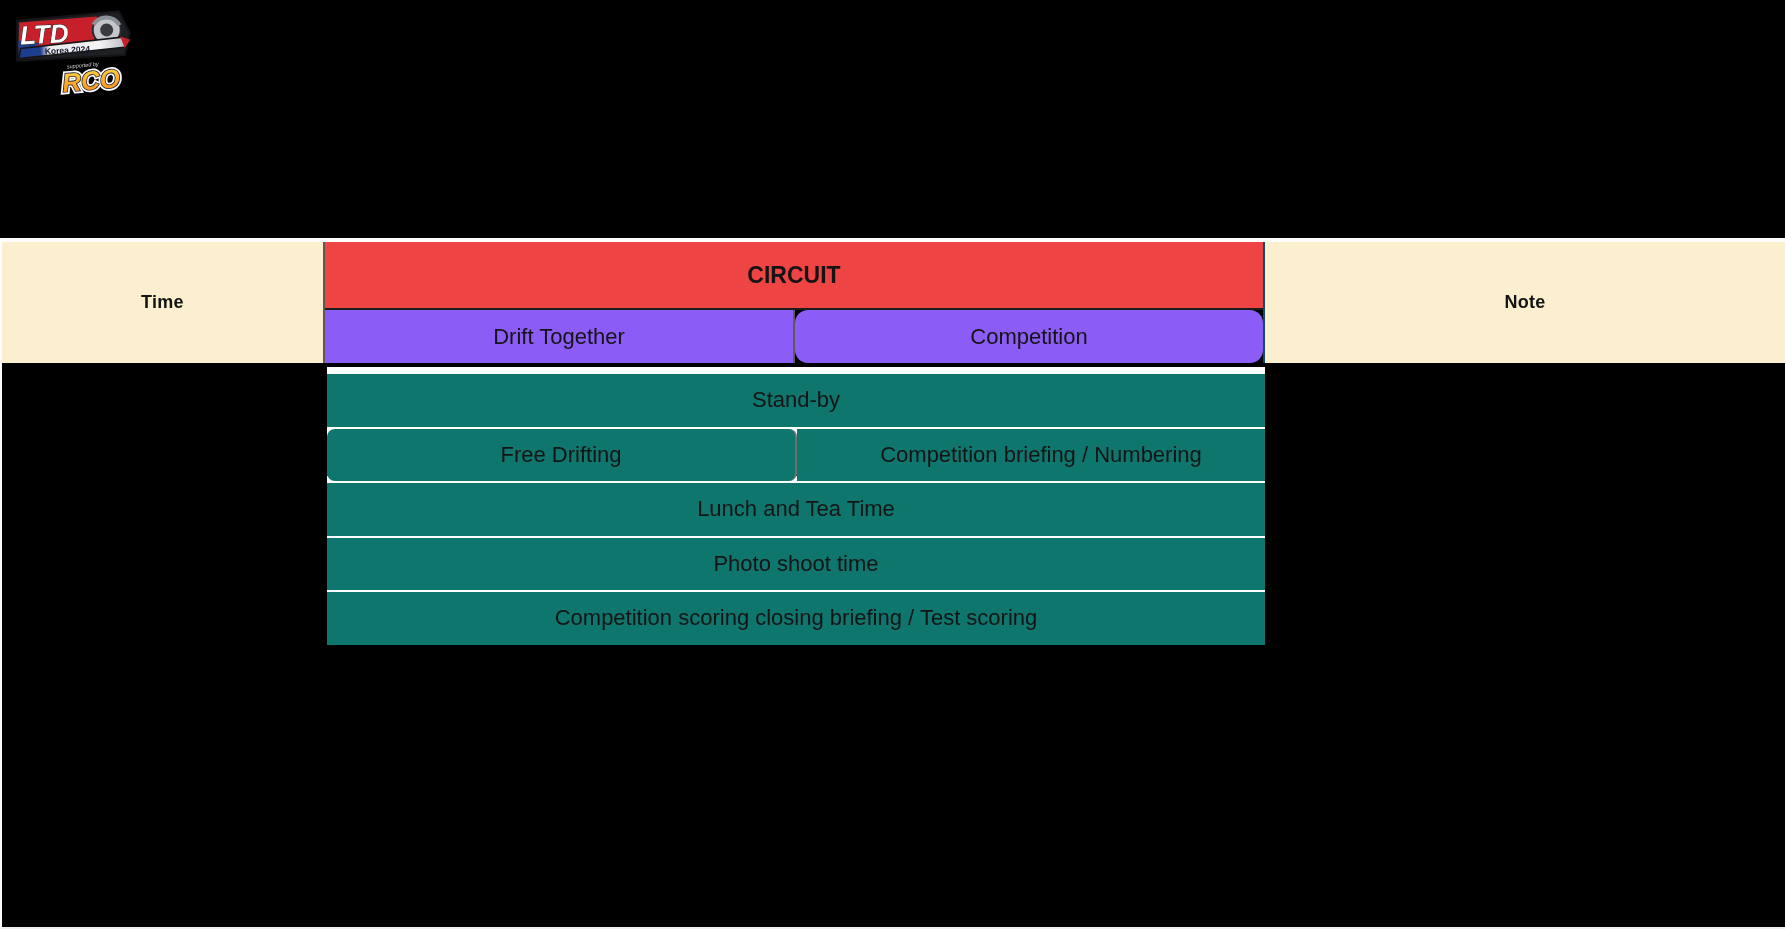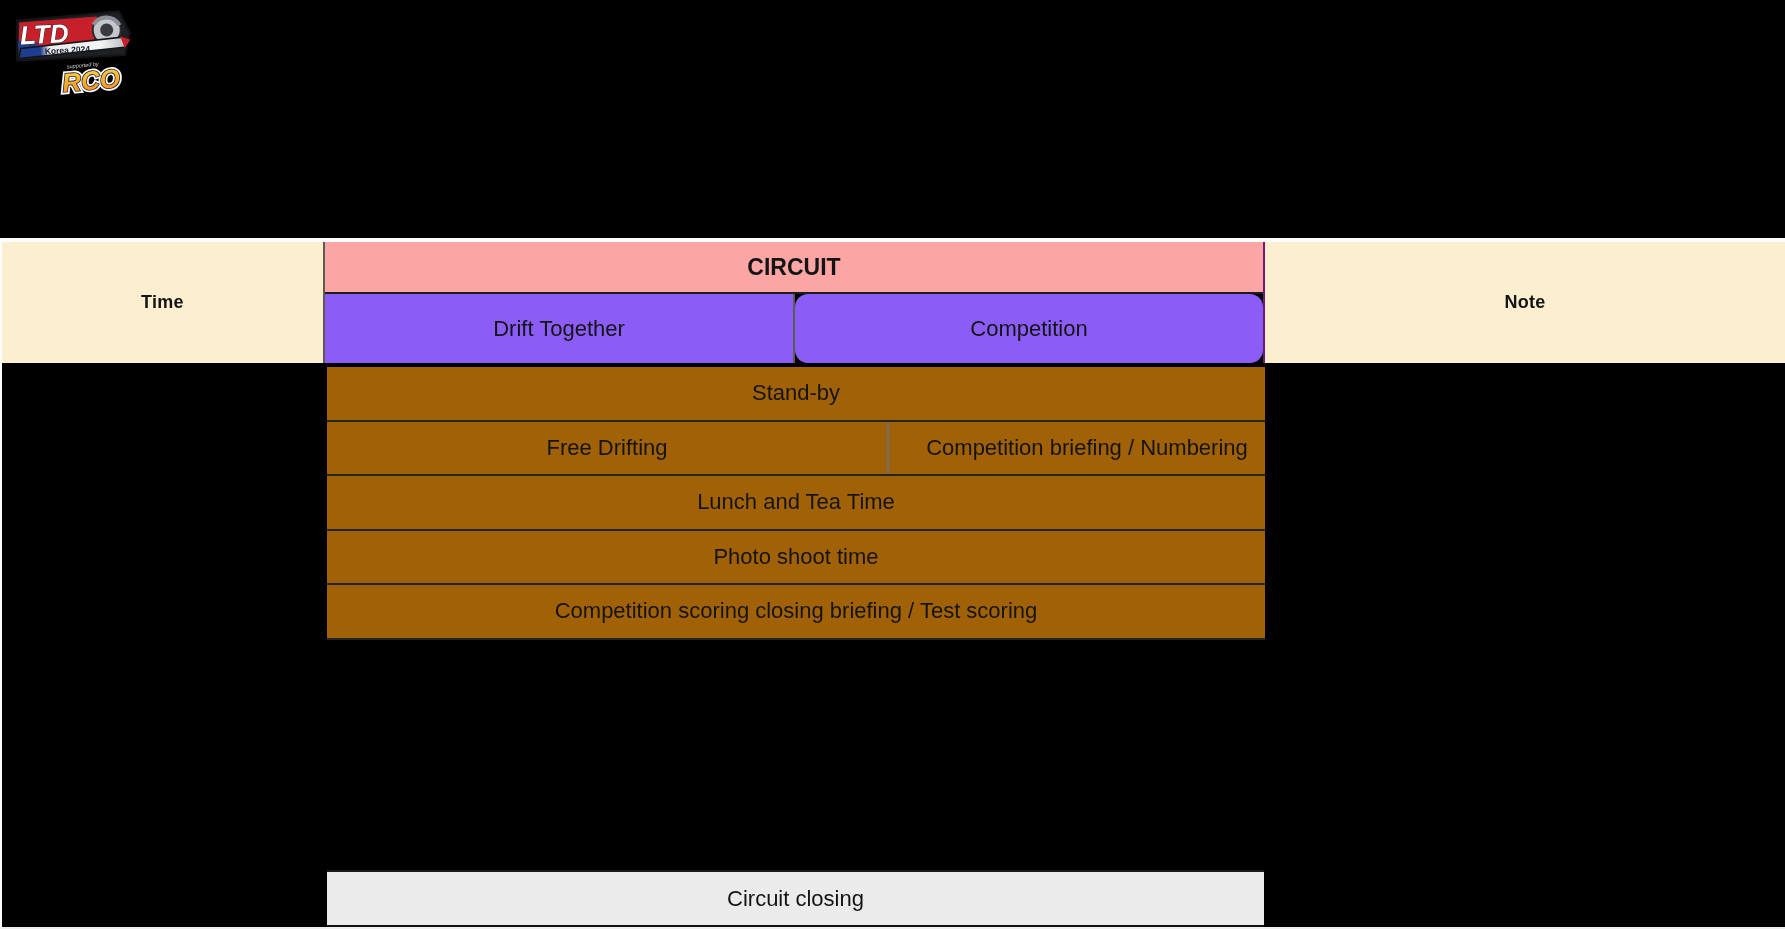--- a/index.html
+++ b/index.html
@@ -12,36 +12,36 @@
   
   #schedule{
     position:absolute;left:0;top:238px;width:1785px;height:691px;
     border-top:4px solid #fdfdfd;border-left:2px solid #fdfdfd;box-sizing:border-box;
   }
   .hdr-band{display:flex;width:100%;height:121px;}
   .hdr-cell{background:#FCEFD0;display:flex;align-items:center;justify-content:center;
     font-weight:bold;font-size:18px;letter-spacing:.3px;box-sizing:border-box;}
   .hdr-time{width:323px;border-right:2px solid #5f5a50;}
   .hdr-mid{width:938px;display:flex;flex-direction:column;box-sizing:border-box;}
-  .hdr-circuit{height:52px;background:#fca5a5;display:flex;align-items:center;justify-content:center;
+  .hdr-circuit{height:68px;background:#ef4444;display:flex;align-items:center;justify-content:center;
     font-weight:bold;font-size:23px;border-bottom:2px solid #1c1c1c;box-sizing:border-box;}
   .hdr-subrow{flex:1;display:flex;}
   .hdr-sub{background:#8b5cf6;display:flex;align-items:center;justify-content:center;
     font-size:22px;font-weight:400;box-sizing:border-box;}
   .hdr-drift{width:470px;border-right:2px solid #5f5a50;}
   .hdr-comp{flex:1;border-radius:13px;}
-  .hdr-note{flex:1;border-left:2px solid #701a75;}
+  .hdr-note{flex:1;border-left:2px solid #0c4a6e;}
   
   #body-rows{position:absolute;left:325px;top:125px;width:938px;}
   .trow{display:flex;width:100%;height:54.5px;background:#fff;
     border-bottom:2px solid #242424;box-sizing:border-box;}
   .tcell{display:flex;align-items:center;justify-content:center;
-    font-size:22px;background:#a16207;box-sizing:border-box;height:100%;}
+    font-size:22px;background:#0f766e;box-sizing:border-box;height:100%;margin-top:7px;}
   .tcell.full{width:100%;}
-  .tcell.left{width:562px;border-right:2px solid #707070;}
+  .tcell.left{width:470px;border-right:2px solid #707070;border-radius:8px;}
   .tcell.right{flex:1;padding-left:20px;}
   
   #closing-row{
     position:absolute;left:325px;top:628px;width:937px;height:58px;background:#EBEBEB;
     border-top:2px solid #1c1c1c;border-bottom:3px solid #101010;box-sizing:border-box;
     display:flex;align-items:center;justify-content:center;font-size:22px;
   }
   
   #bottom-hairline{position:absolute;left:0;bottom:0;width:1785px;height:2px;background:#efefef;}
 </style>
@@ -113,17 +113,16 @@
         <div class="tcell full">Lunch and Tea Time</div>
       </div>
       <div class="trow">
         <div class="tcell full">Photo shoot time</div>
       </div>
       <div class="trow">
         <div class="tcell full">Competition scoring closing briefing / Test scoring</div>
       </div>
     </div>
 
-    <div id="closing-row">Circuit closing</div>
   </div>
 
   <div id="bottom-hairline"></div>
 </div>
 
 </body></html>

